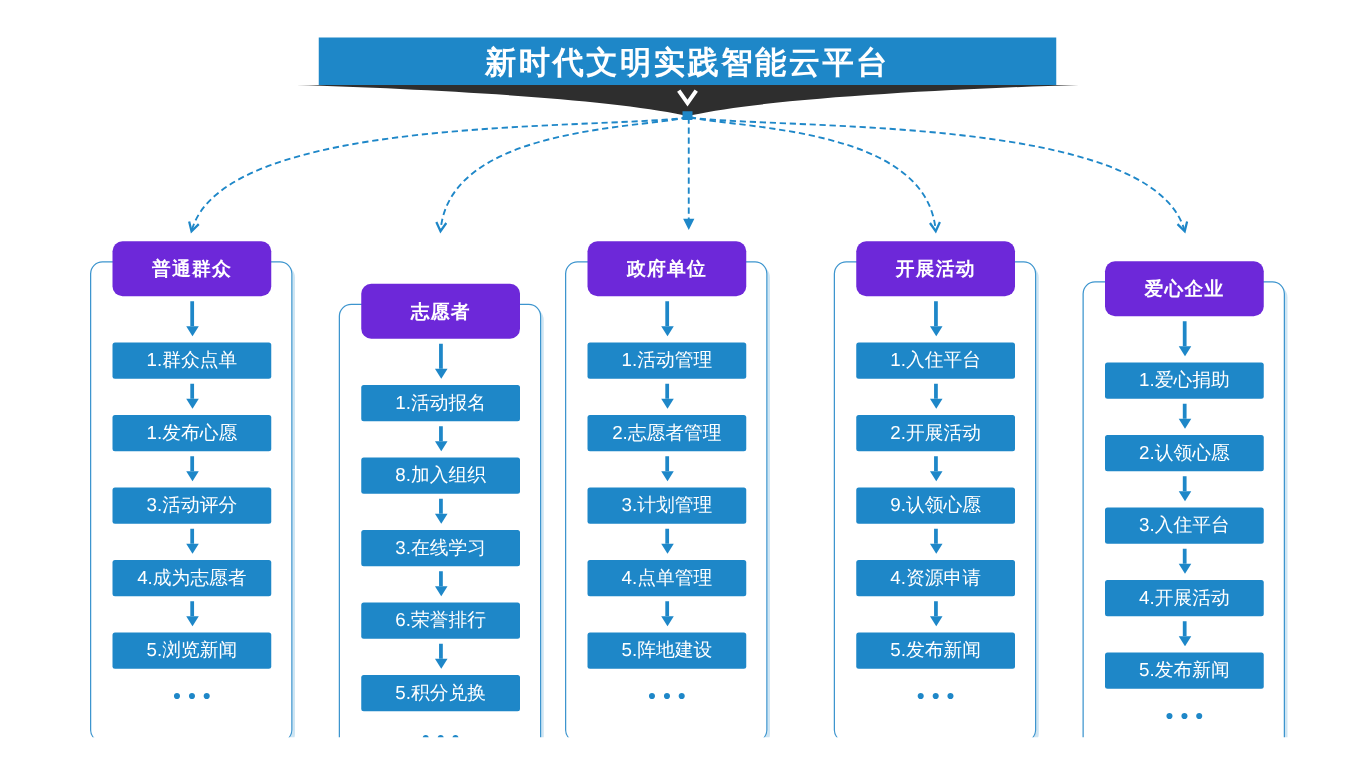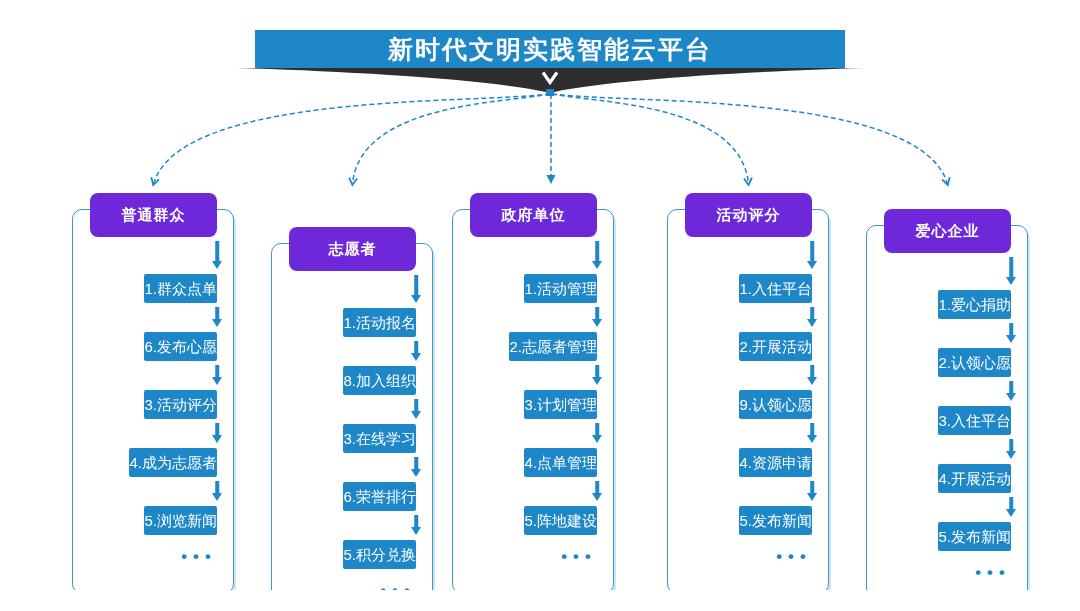--- a/index.html
+++ b/index.html
@@ -22,21 +22,21 @@
     position:absolute;left:0;top:16px;width:160px;height:383px;
     border:1.5px solid #3D95CE;border-radius:10px;background:transparent;
     box-shadow:2px 3px 0 rgba(30,135,200,0.22);
   }
   .chead{
     position:absolute;left:18px;top:0;width:127px;height:44px;
     background:#6d28d9;color:#ffffff;border-radius:8px;
     display:flex;align-items:center;justify-content:center;
     font-size:15px;font-weight:bold;letter-spacing:1px;
   }
-  .flow{position:absolute;left:18px;top:44px;width:127px;display:flex;flex-direction:column;align-items:flex-end;}
+  .flow{position:absolute;left:18px;top:44px;width:127px;display:flex;flex-direction:column;}
   .item{
     height:29px;line-height:29px;background:#1E87C8;color:#ffffff;
     text-align:center;font-size:15px;border-radius:2px;
   }
   
   .va{position:relative;height:29px;}
   .va::before{
     content:"";position:absolute;left:50%;transform:translateX(-50%);
     top:4px;width:3.5px;height:12px;background:#1E87C8;
   }
@@ -84,21 +84,21 @@
     <path d="M552,94 C632,104 921,92 947.5,184" fill="none" stroke="#1E87C8" stroke-width="1.5" stroke-dasharray="5,3" marker-end="url(#chev)"></path>
   </svg>
 
   <div class="column col1">
     <div class="frame"></div>
     <div class="chead">普通群众</div>
     <div class="flow">
       <div class="va first"></div>
       <div class="item">1.群众点单</div>
       <div class="va"></div>
-      <div class="item">6.发布心愿</div>
+      <div class="item">1.发布心愿</div>
       <div class="va"></div>
       <div class="item">3.活动评分</div>
       <div class="va"></div>
       <div class="item">4.成为志愿者</div>
       <div class="va"></div>
       <div class="item">5.浏览新闻</div>
       <div class="more">•••</div>
     </div>
   </div>
 
@@ -133,21 +133,21 @@
       <div class="va"></div>
       <div class="item">4.点单管理</div>
       <div class="va"></div>
       <div class="item">5.阵地建设</div>
       <div class="more">•••</div>
     </div>
   </div>
 
   <div class="column col4">
     <div class="frame"></div>
-    <div class="chead">活动评分</div>
+    <div class="chead">开展活动</div>
     <div class="flow">
       <div class="va first"></div>
       <div class="item">1.入住平台</div>
       <div class="va"></div>
       <div class="item">2.开展活动</div>
       <div class="va"></div>
       <div class="item">9.认领心愿</div>
       <div class="va"></div>
       <div class="item">4.资源申请</div>
       <div class="va"></div>

